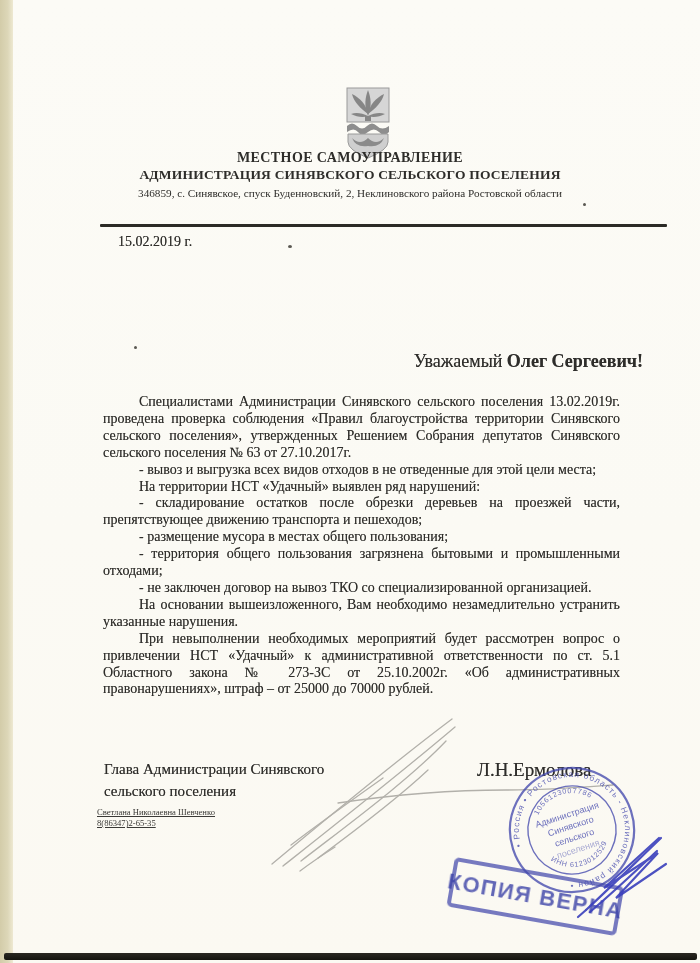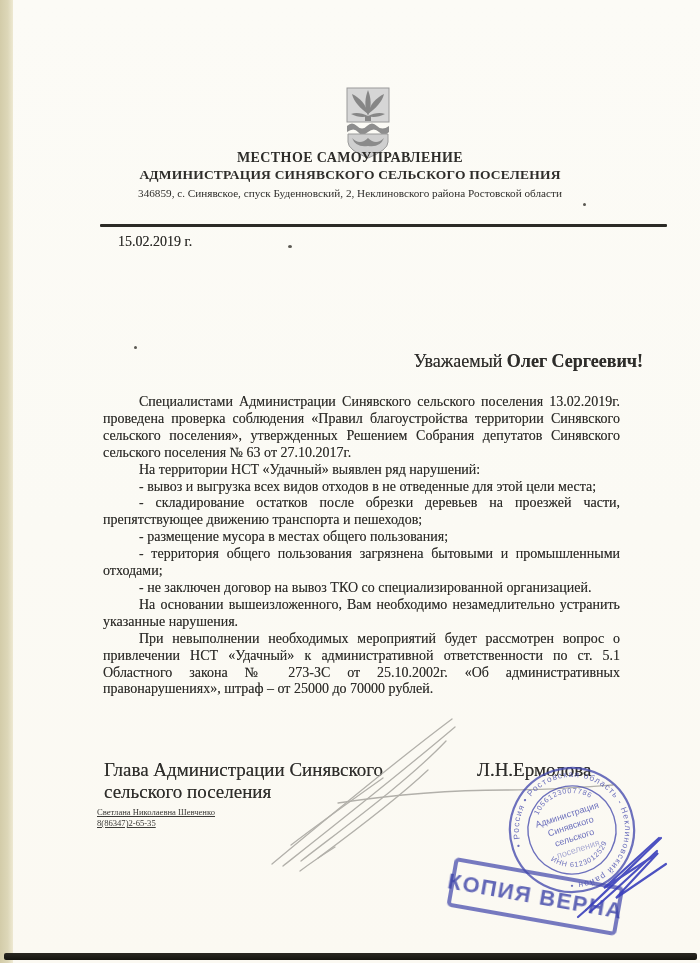--- a/index.html
+++ b/index.html
@@ -20,21 +20,21 @@
   .date{left:118px;top:234px;font-size:14px;text-align:center;}
   .addr{left:457px;top:262px;font-size:14.5px;line-height:19px;}
   .addr .b{font-weight:bold;}
   .salut{left:103px;top:351px;width:540px;text-align:right;font-size:18px;}
   .salut .b{font-weight:bold;}
   
   .body{left:103px;top:380px;width:517px;font-size:14px;line-height:16.9px;text-align:justify;
         text-shadow:0 0 .4px rgba(46,45,42,.55);margin-top:14px;}
   .body p{margin:0;text-indent:36px;}
   
-  .sigpos{left:104px;top:759px;font-size:19px;line-height:21.5px;}
+  .sigpos{left:104px;top:759px;font-size:15px;line-height:21.5px;}
   .signame{left:477px;top:759px;font-size:19px;font-weight:normal;}
   .exec{left:97px;top:807px;font-size:8.6px;line-height:11px;color:#3a3936;text-decoration:underline;}
   
   .seal{left:497px;top:755px;filter:blur(.25px);}
   .copy-stamp{left:455px;top:857px;width:164px;height:42px;border:4px solid rgba(66,72,172,.72);border-radius:5px;
       transform:rotate(10deg);transform-origin:left top;display:flex;align-items:center;justify-content:center;
       font-family:"Liberation Sans","DejaVu Sans",sans-serif;font-weight:bold;font-size:22px;letter-spacing:1.5px;
       color:rgba(60,66,168,.8);filter:blur(.3px);white-space:nowrap;}
   .ink-layer{left:0;top:0;pointer-events:none;}
   .speck{background:#5a5852;border-radius:50%;}
@@ -71,22 +71,22 @@
 
   <div class="abs date txt-blur">15.02.2019 г.</div>
 
 
   <div class="abs salut txt-blur">
     <span>Уважаемый </span><span class="b">Олег Сергеевич!</span>
   </div>
 
   <div class="abs body">
     <p>Специалистами Администрации Синявского сельского поселения 13.02.2019г. проведена проверка соблюдения «Правил благоустройства территории Синявского сельского поселения», утвержденных Решением Собрания депутатов Синявского сельского поселения № 63 от 27.10.2017г.</p>
+    <p>- вывоз и выгрузка всех видов отходов в не отведенные для этой цели места;</p>
     <p>На территории НСТ «Удачный» выявлен ряд нарушений:</p>
-    <p>- вывоз и выгрузка всех видов отходов в не отведенные для этой цели места;</p>
     <p>- складирование остатков после обрезки деревьев на проезжей части, препятствующее движению транспорта и пешеходов;</p>
     <p>- размещение  мусора в местах общего пользования;</p>
     <p>- территория общего пользования загрязнена бытовыми и промышленными отходами;</p>
     <p>- не заключен договор  на  вывоз ТКО  со специализированной  организацией.</p>
     <p>На основании вышеизложенного, Вам  необходимо незамедлительно устранить указанные нарушения.</p>
     <p>При невыполнении необходимых мероприятий будет рассмотрен вопрос о привлечении НСТ «Удачный» к административной ответственности по ст. 5.1 Областного закона № 273-ЗС от 25.10.2002г. «Об административных правонарушениях», штраф – от 25000 до 70000 рублей.</p>
   </div>
 
   <div class="abs sigpos txt-blur">
     <div>Глава   Администрации Синявского</div>

